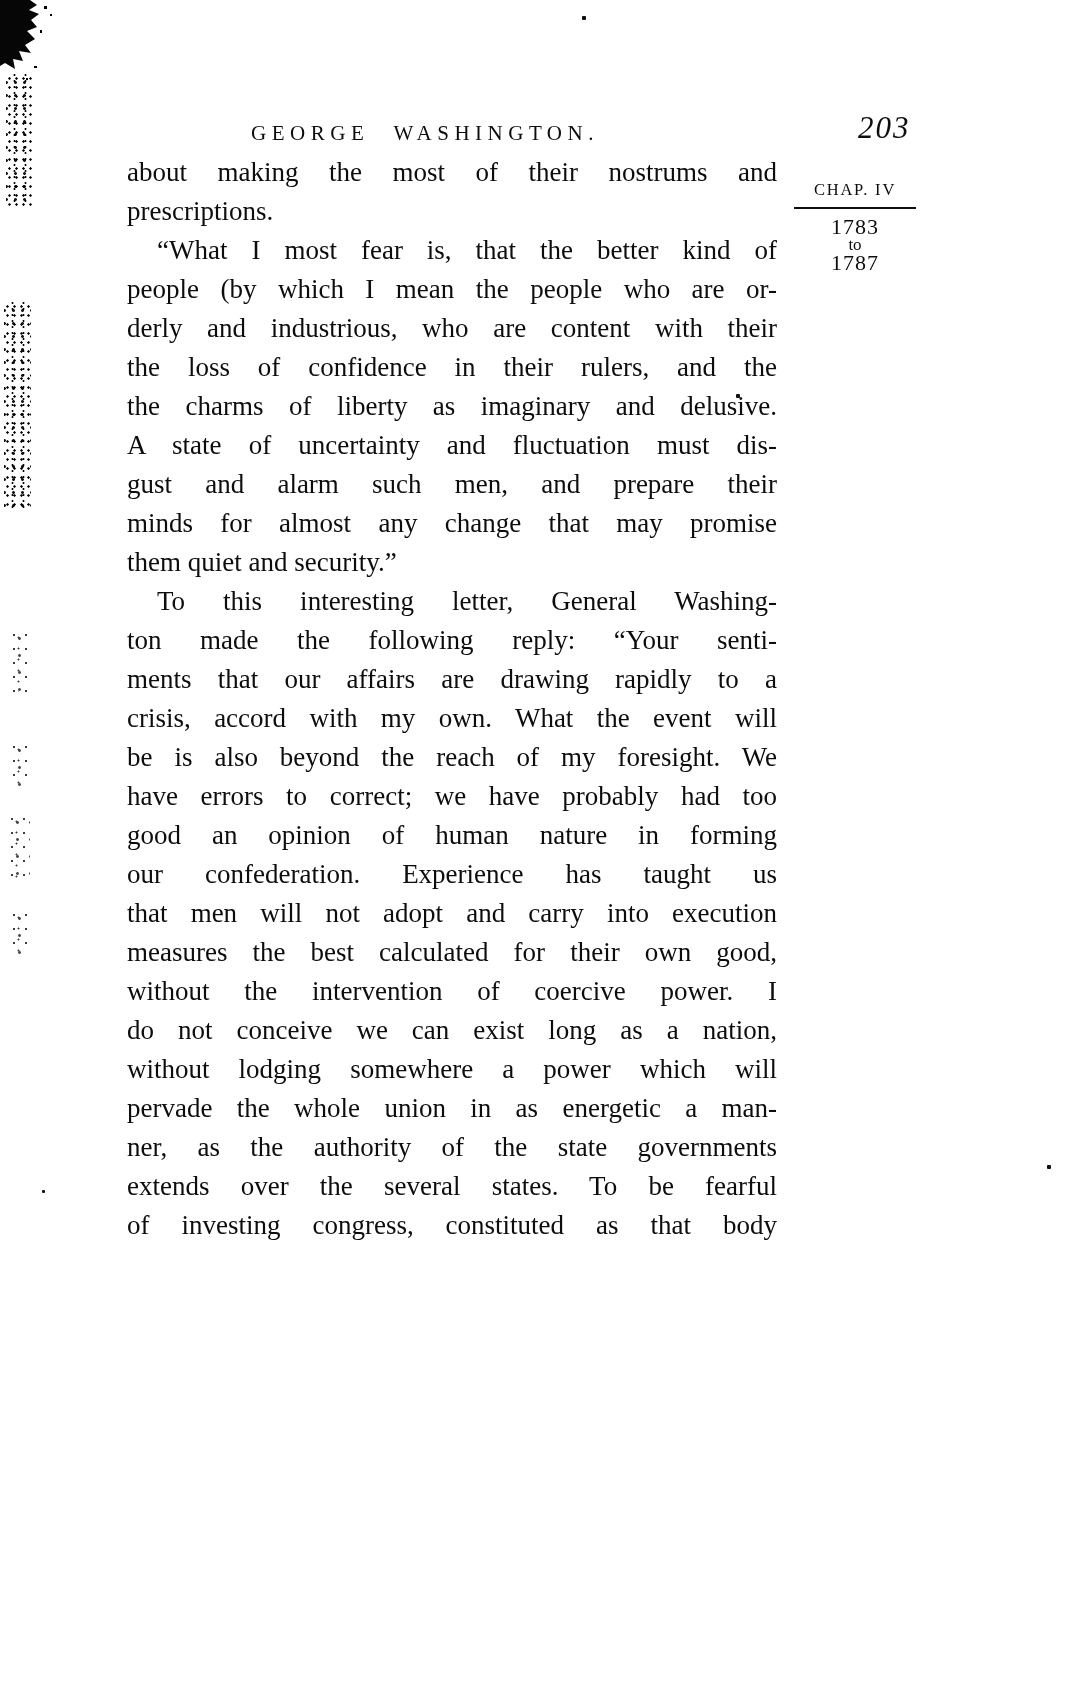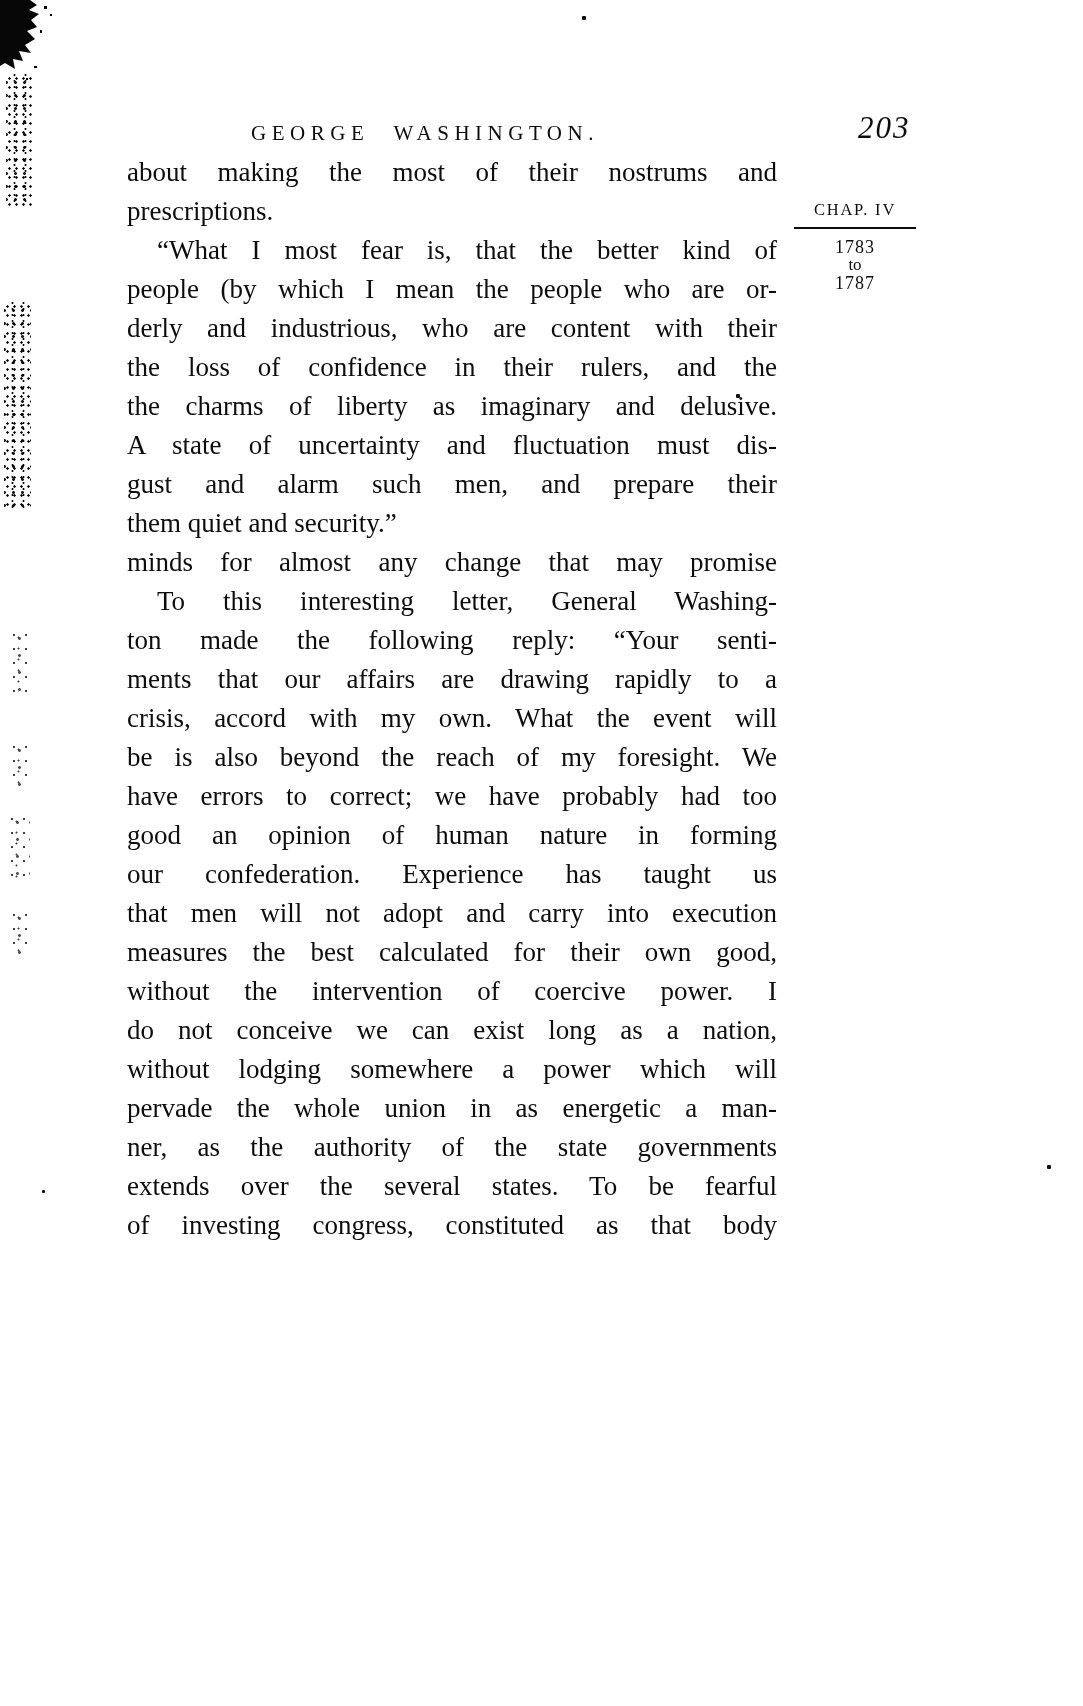--- a/index.html
+++ b/index.html
@@ -43,30 +43,29 @@
     position: absolute;
     left: 794px;
     top: 180px;
     width: 122px;
     text-align: center;
   }
   .margin-chapter {
     font-size: 16.5px;
     letter-spacing: 1.8px;
     white-space: nowrap;
-    margin-top: 20px;
   }
   .margin-rule {
     margin: 7px 0 6px 0;
     height: 2px;
     background: #0d0d0d;
     border: none;
   }
   .margin-year {
-    font-size: 18px;
+    font-size: 22px;
     line-height: 24px;
     letter-spacing: 1px;
   }
   .margin-to {
     font-size: 17px;
     line-height: 12px;
   }
 
   
   .body-text {
@@ -136,22 +135,22 @@
   <div class="body-text">
     <div class="line">about making the most of their nostrums and</div>
     <div class="line para-end">prescriptions.</div>
     <div class="line indent">“What I most fear is, that the better kind of</div>
     <div class="line">people (by which I mean the people who are or-</div>
     <div class="line">derly and industrious, who are content with their</div>
     <div class="line">the loss of confidence in their rulers, and the</div>
     <div class="line">the charms of liberty as imaginary and delusive.</div>
     <div class="line">A state of uncertainty and fluctuation must dis-</div>
     <div class="line">gust and alarm such men, and prepare their</div>
+    <div class="line">minds for almost any change that may promise</div>
     <div class="line para-end">them quiet and security.”</div>
-    <div class="line">minds for almost any change that may promise</div>
     <div class="line indent">To this interesting letter, General Washing-</div>
     <div class="line">ton made the following reply: “Your senti-</div>
     <div class="line">ments that our affairs are drawing rapidly to a</div>
     <div class="line">crisis, accord with my own. What the event will</div>
     <div class="line">be is also beyond the reach of my foresight. We</div>
     <div class="line">have errors to correct; we have probably had too</div>
     <div class="line">good an opinion of human nature in forming</div>
     <div class="line">our confederation. Experience has taught us</div>
     <div class="line">that men will not adopt and carry into execution</div>
     <div class="line">measures the best calculated for their own good,</div>

